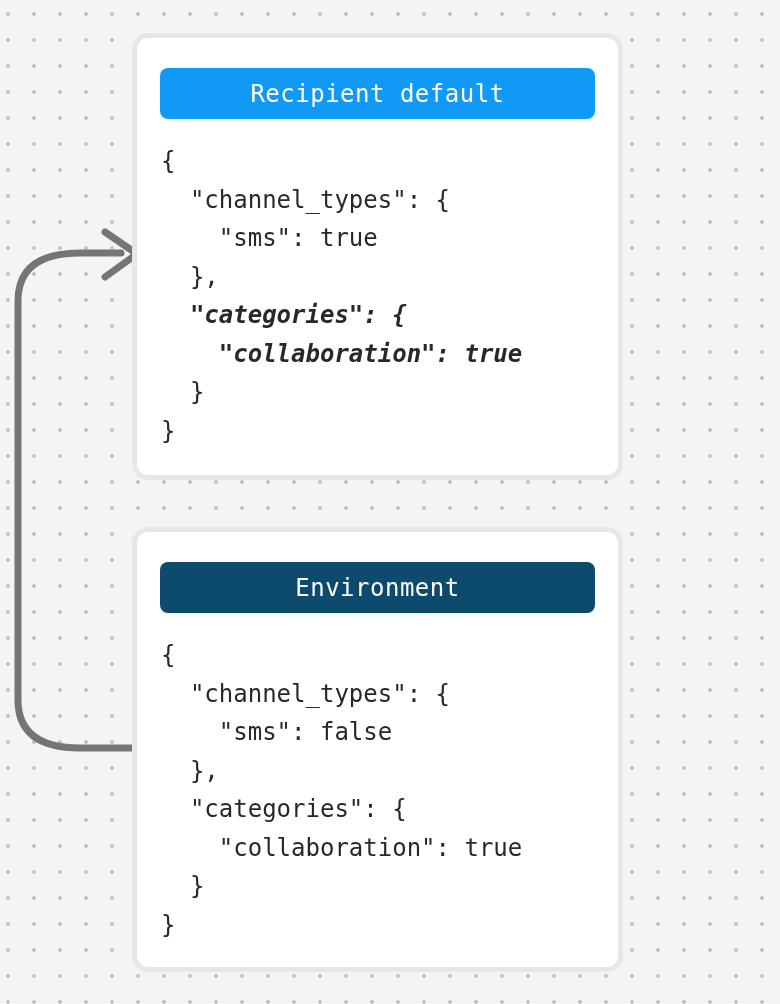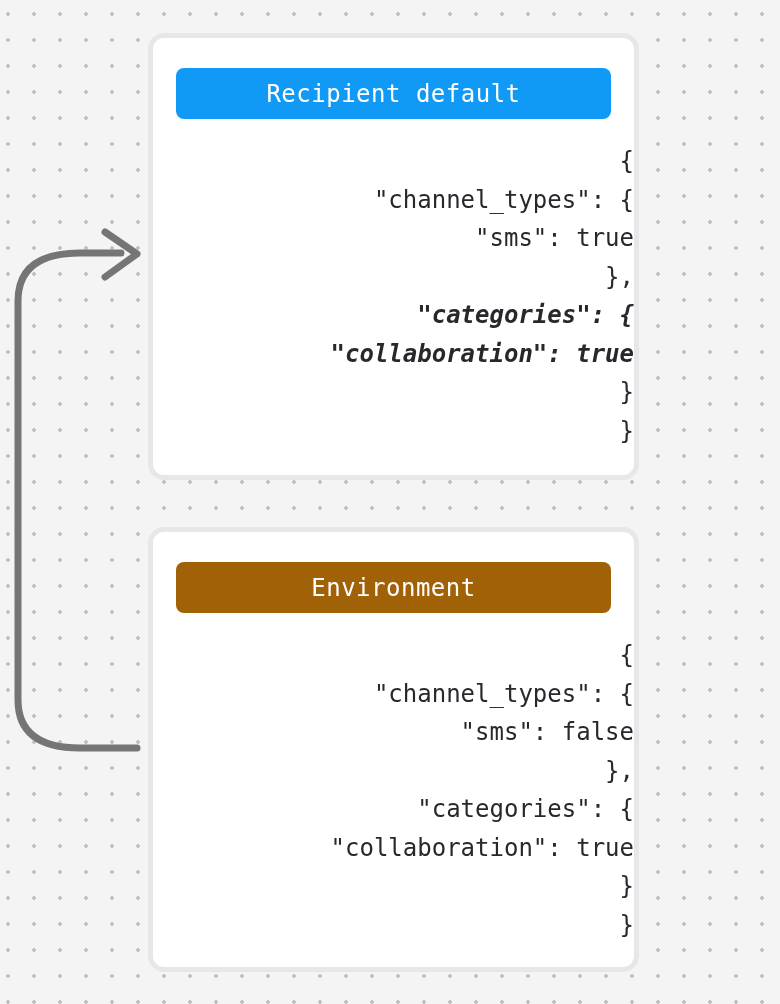--- a/index.html
+++ b/index.html
@@ -15,27 +15,26 @@
     font-family: "DejaVu Sans Mono", monospace;
   }
   .arrow {
     position: absolute;
     left: 0; top: 0;
     width: 780px; height: 1004px;
     pointer-events: none;
   }
   .card {
     position: absolute;
-    left: 148px;
+    left: 132px;
     width: 491px;
     box-sizing: border-box;
     background: #ffffff;
     border: 5px solid #e7e7e9;
     border-radius: 16px;
-    text-align: right;
   }
   .card-top    { top: 33px;  height: 447px; }
   .card-bottom { top: 527px; height: 445px; }
   .card-header {
     margin: 30px 23px 0 23px;
     height: 51px;
     border-radius: 8px;
     display: flex;
     align-items: center;
     justify-content: center;
@@ -72,21 +71,21 @@
       <div class="code-line">    "sms": true</div>
       <div class="code-line">  },</div>
       <div class="code-line em">  "categories": {</div>
       <div class="code-line em">    "collaboration": true</div>
       <div class="code-line">  }</div>
       <div class="code-line">}</div>
     </div>
   </section>
 
   <section class="card card-bottom">
-    <header class="card-header" style="background: #a16207;">
+    <header class="card-header" style="background: #0c4a6e;">
       <span>Environment</span>
     </header>
     <div class="code">
       <div class="code-line">{</div>
       <div class="code-line">  "channel_types": {</div>
       <div class="code-line">    "sms": false</div>
       <div class="code-line">  },</div>
       <div class="code-line">  "categories": {</div>
       <div class="code-line">    "collaboration": true</div>
       <div class="code-line">  }</div>

